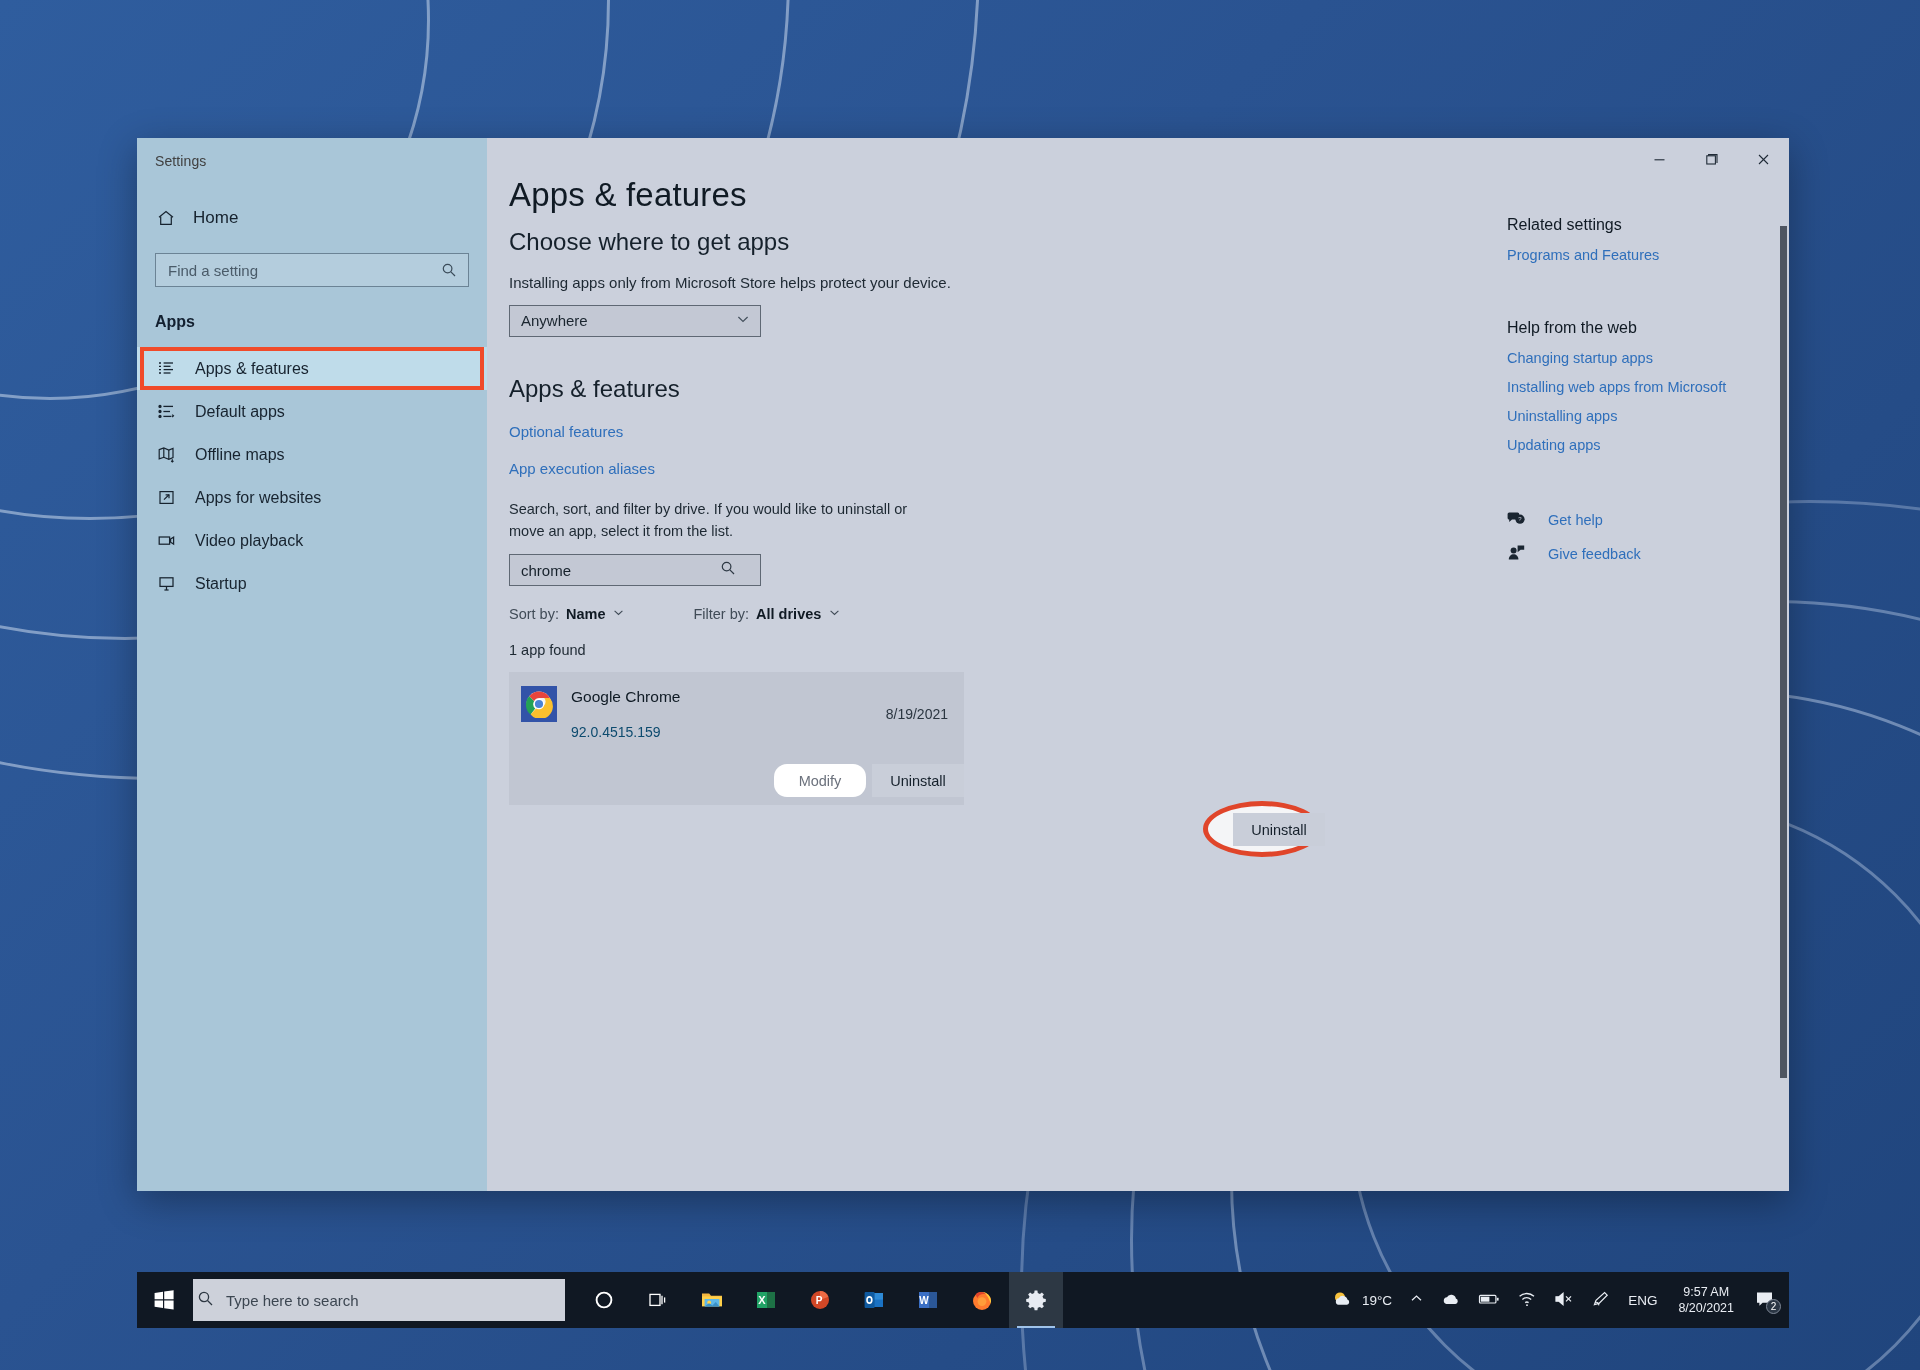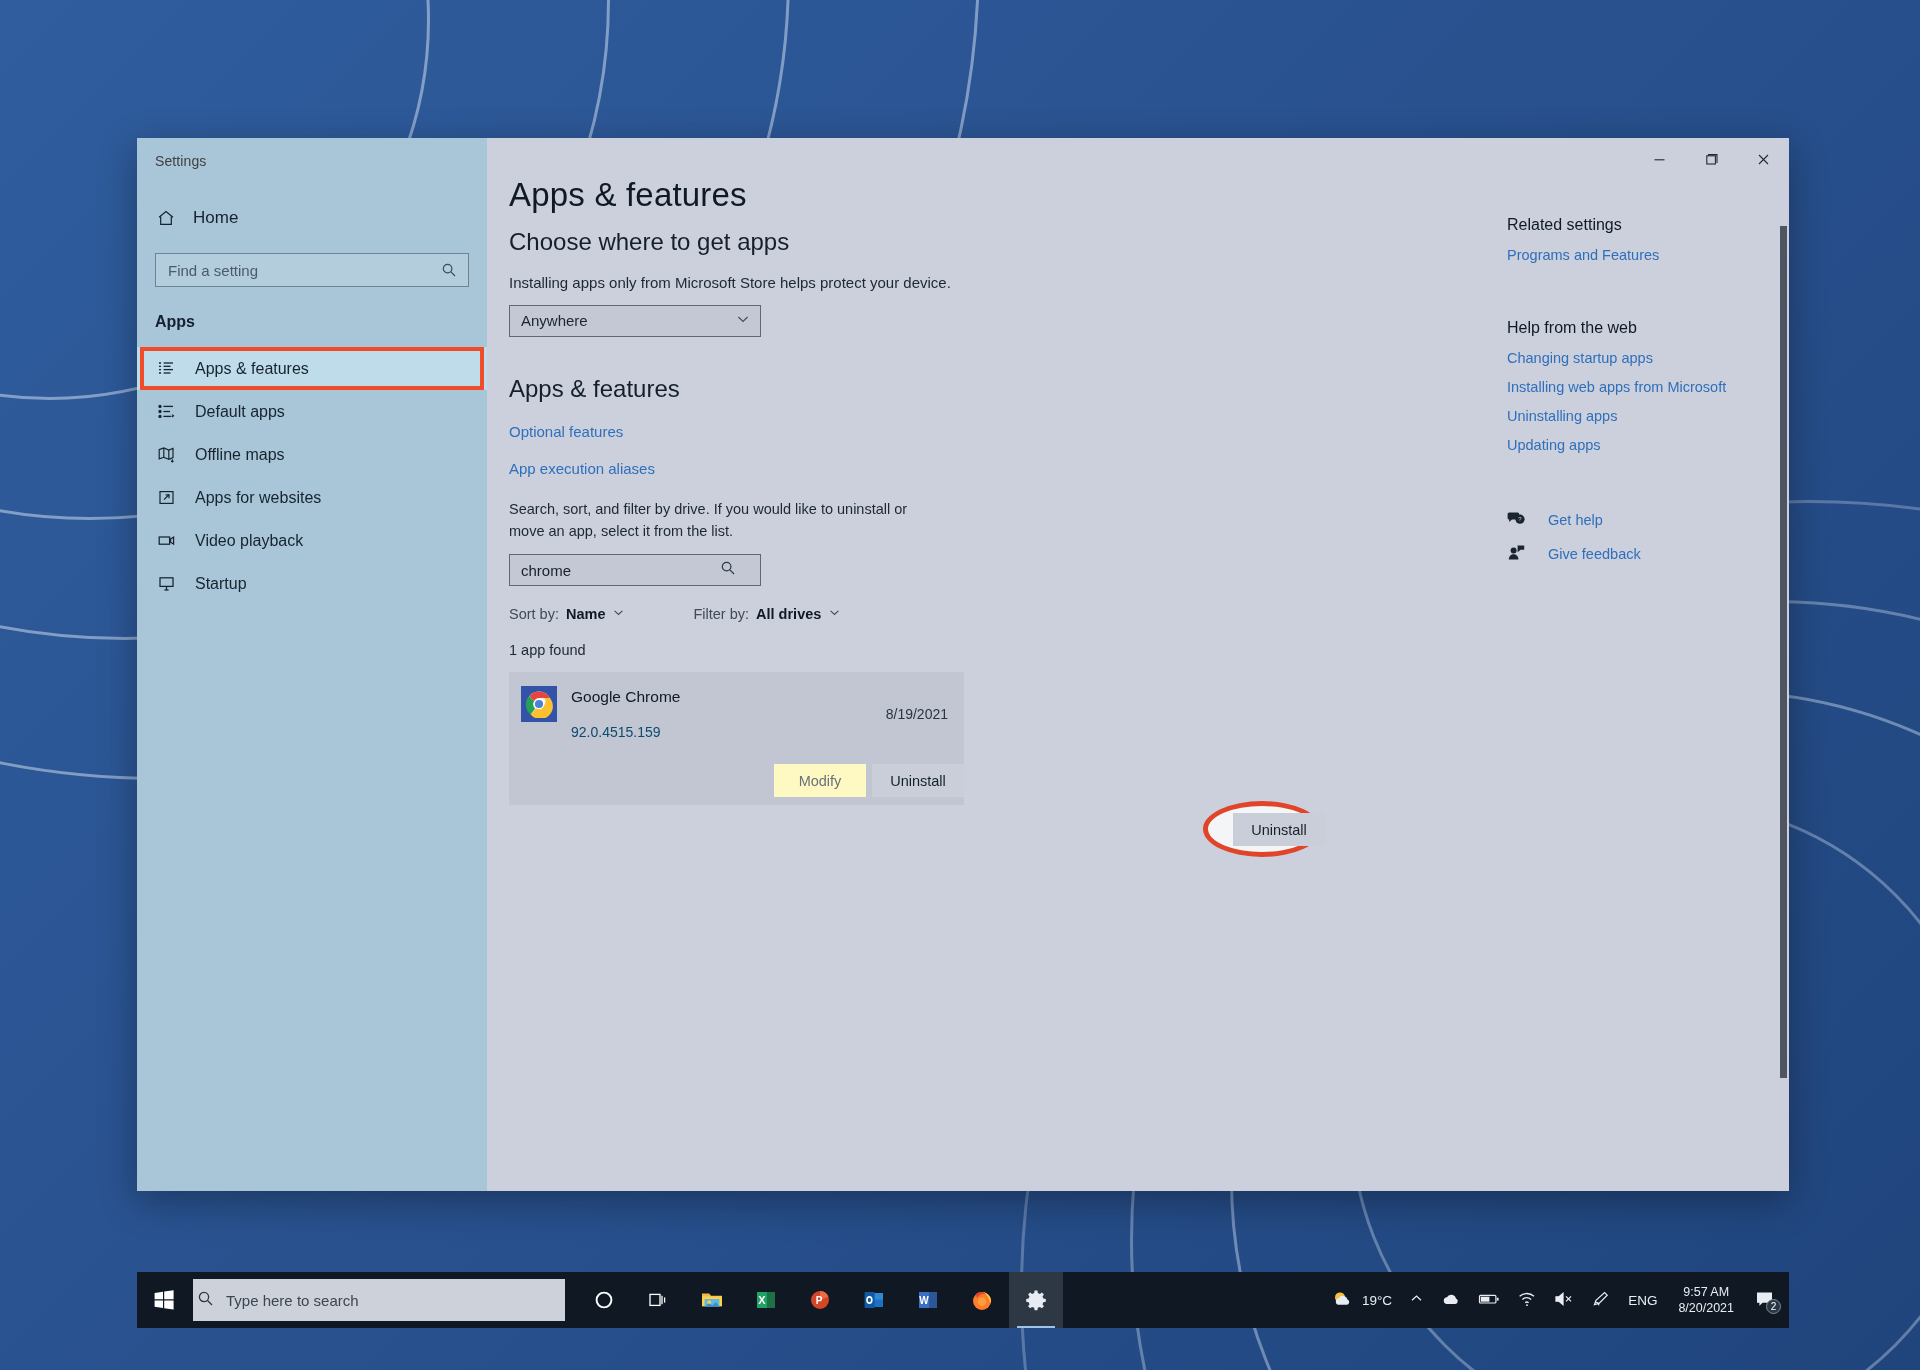--- a/index.html
+++ b/index.html
@@ -196,21 +196,21 @@
     position: absolute; right: 0; bottom: 8px;
     display: flex; gap: 6px;
   }
   .app-btn {
     height: 33px; min-width: 92px;
     display: flex; align-items: center; justify-content: center;
     font-size: 14.5px;
     border: none;
     font-family: inherit;
   }
-  #modify-btn { background: #fef9c3; color: #6b717c; }
+  #modify-btn { background: #ffffff; color: #6b717c; border-radius: 13px; }
   #uninstall-btn { background: #c9ced9; color: #15202b; }
   #uninstall-ellipse {
     position: absolute;
     left: 716px; top: 663px;
     width: 118px; height: 56px;
     border: 5px solid #e0452a;
     border-radius: 50%;
     background: rgba(255,255,255,0.78);
     z-index: 5;
     pointer-events: none;

